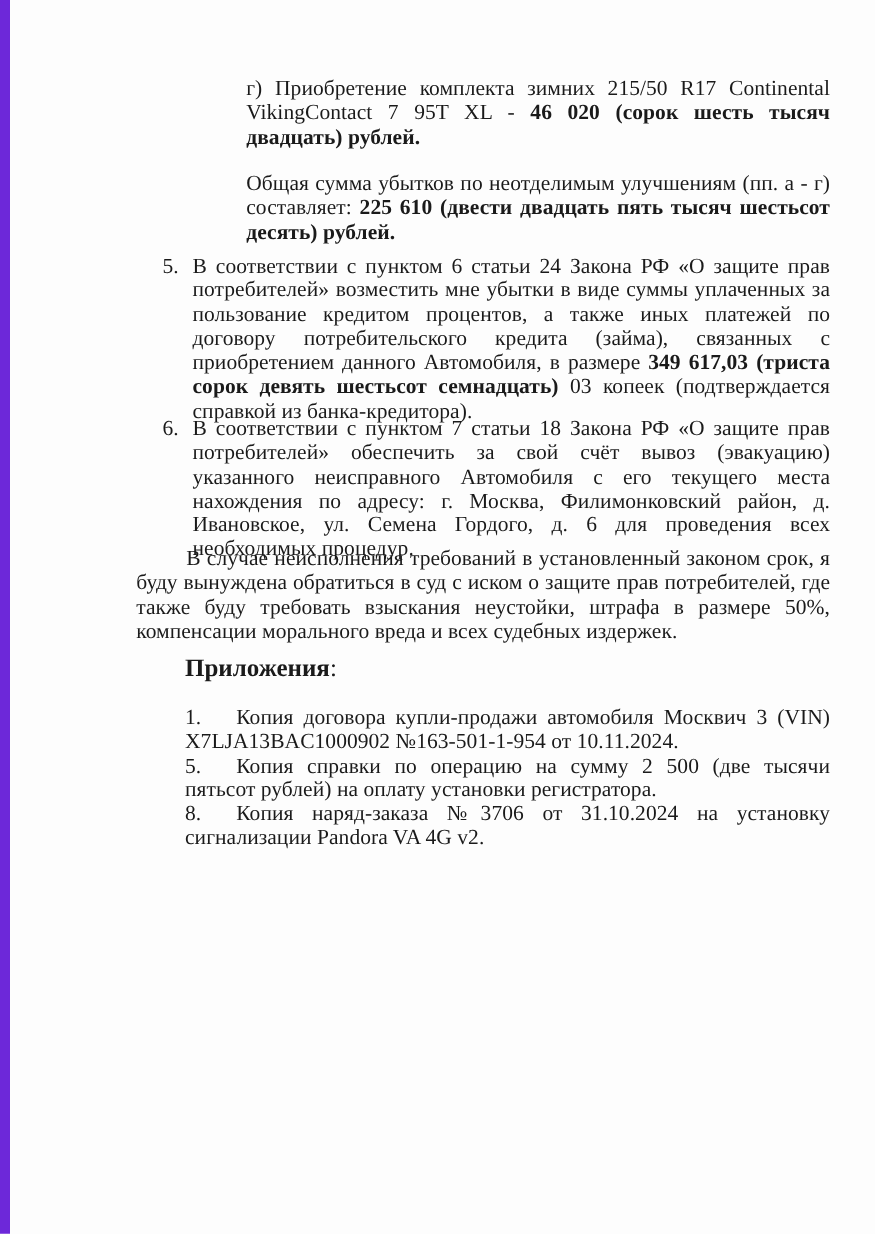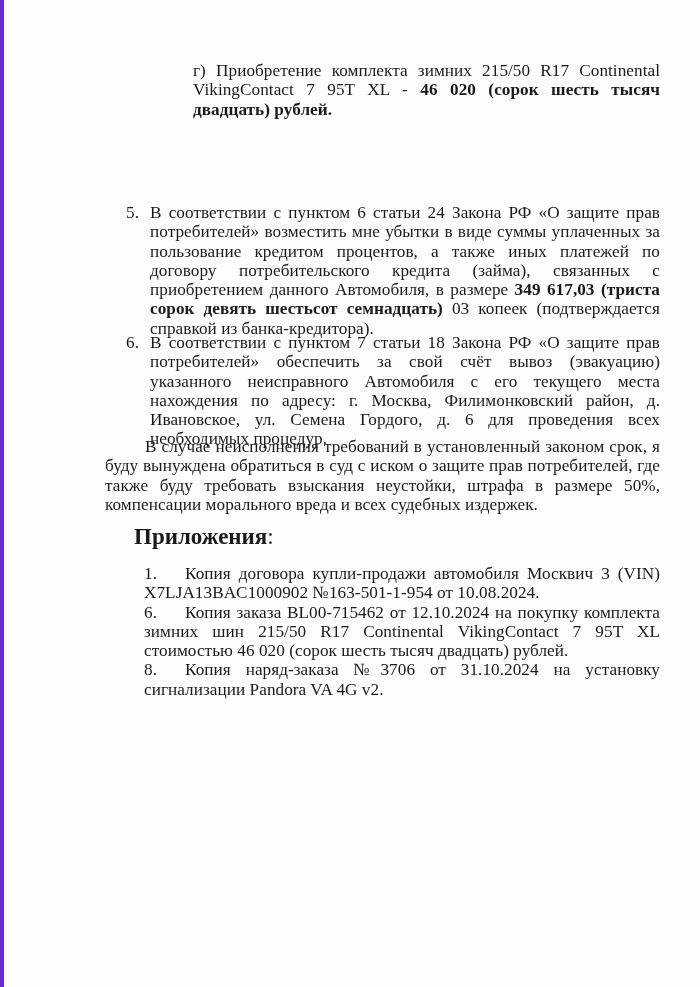--- a/index.html
+++ b/index.html
@@ -13,21 +13,21 @@
       overflow: hidden;
       position: relative;
       font-family: "Liberation Serif", serif;
       color: #1a1a1a;
     }
     .page {
       position: absolute;
       left: 0; top: 0;
       width: 700px; height: 987px;
       background: #fdfdfd;
-      border-left: 4px solid #6d28d9;
+      border-left: 8px solid #6d28d9;
       box-sizing: border-box;
     }
     .text {
       font-size: 17.2px;
       line-height: 19.3px;
       text-align: justify;
       letter-spacing: 0.05px;
     }
     .text b { font-weight: bold; }
     .block {
@@ -49,23 +49,23 @@
     .num-item .body {
       flex: 1;
       text-align: justify;
     }
     .para {
       left: 101px;
       width: 555px;
       text-indent: 40px;
     }
     .heading {
-      left: 130px;
+      left: 140px;
       font-weight: bold;
-      font-size: 23px;
+      font-size: 20px;
     }
     .heading .colon { font-weight: normal; }
     .attach {
       left: 140px;
       width: 516px;
     }
     .attach .row {
       text-align: justify;
     }
     .attach .marker {
@@ -75,38 +75,41 @@
   </style>
 </head>
 <body>
 
 <div class="page">
 
   <div class="block text sub-item" style="top:61px;">
     <span>г) Приобретение комплекта зимних 215/50 R17 Continental VikingContact 7 95T XL - </span><b>46 020 (сорок шесть тысяч двадцать) рублей.</b>
   </div>
 
+  <div class="block text sub-item" style="top:137px;">
+    <span>Общая сумма убытков по неотделимым улучшениям (пп. а - г) составляет: </span><b>225 610 (двести двадцать пять тысяч шестьсот десять) рублей.</b>
+  </div>
 
   <div class="block text num-item" style="top:203px;">
     <span class="marker">5.</span>
     <div class="body">
       <span>В соответствии с пунктом 6 статьи 24 Закона РФ «О защите прав потребителей» возместить мне убытки в виде суммы уплаченных за пользование кредитом процентов, а также иных платежей по договору потребительского кредита (займа), связанных с приобретением данного Автомобиля, в размере </span><b>349 617,03 (триста сорок девять шестьсот семнадцать)</b><span> 03 копеек (подтверждается справкой из банка-кредитора).</span>
     </div>
   </div>
 
   <div class="block text num-item" style="top:333px;">
     <span class="marker">6.</span>
     <div class="body">В соответствии с пунктом 7 статьи 18 Закона РФ «О защите прав потребителей» обеспечить за свой счёт вывоз (эвакуацию) указанного неисправного Автомобиля с его текущего места нахождения по адресу: г. Москва, Филимонковский район, д. Ивановское, ул. Семена Гордого, д. 6 для проведения всех необходимых процедур.</div>
   </div>
 
   <div class="block text para" style="top:437px;">В случае неисполнения требований в установленный законом срок, я буду вынуждена обратиться в суд с иском о защите прав потребителей, где также буду требовать взыскания неустойки, штрафа в размере 50%, компенсации морального вреда и всех судебных издержек.</div>
 
   <div class="block heading" style="top:524px;">
     <span>Приложения</span><span class="colon">:</span>
   </div>
 
   <div class="block text attach" style="top:564px;">
-    <div class="row"><span class="marker">1.</span><span>Копия договора купли-продажи автомобиля Москвич 3 (VIN) X7LJA13BAC1000902 №163-501-1-954 от 10.08.2024.</span></div>
-    <div class="row"><span class="marker">6.</span><span>Копия заказа BL00-715462 от 12.10.2024 на покупку комплекта зимних шин 215/50 R17 Continental VikingContact 7 95T XL стоимостью 46 020 (сорок шесть тысяч двадцать) рублей.</span></div>
+    <div class="row"><span class="marker">1.</span><span>Копия договора купли-продажи автомобиля Москвич 3 (VIN) X7LJA13BAC1000902 №163-501-1-954 от 10.11.2024.</span></div>
+    <div class="row"><span class="marker">5.</span><span>Копия справки по операцию на сумму 2 500 (две тысячи пятьсот рублей) на оплату установки регистратора.</span></div>
     <div class="row"><span class="marker">8.</span><span>Копия наряд-заказа №3706 от 31.10.2024 на установку сигнализации Pandora VA 4G v2.</span></div>
   </div>
 
 </div>
 
 </body></html>

